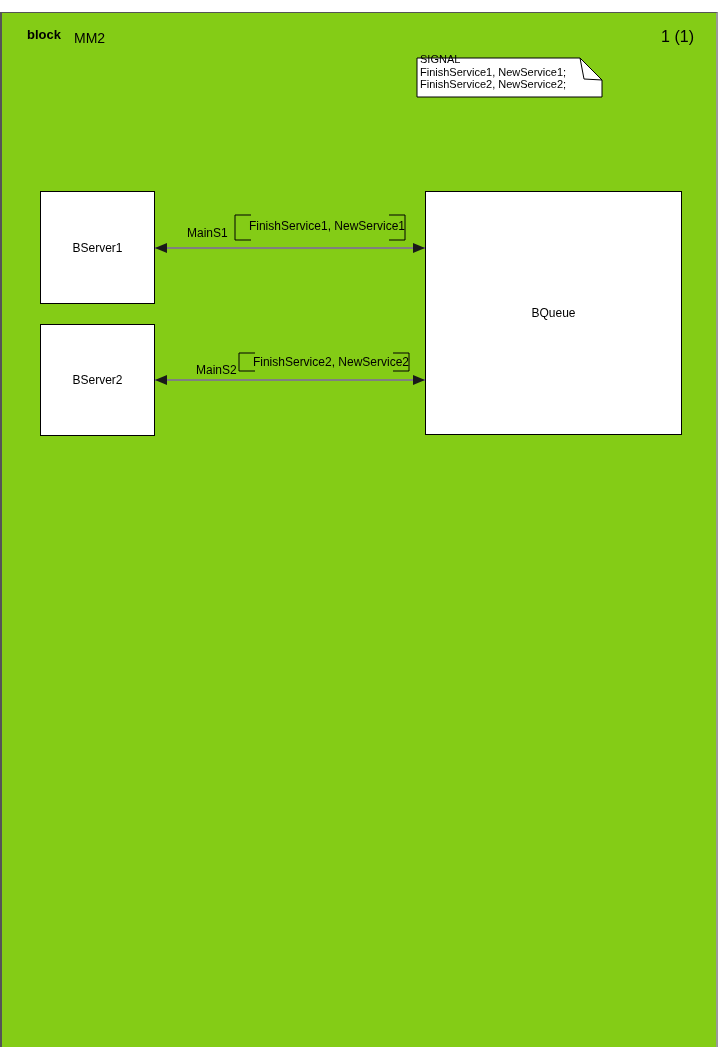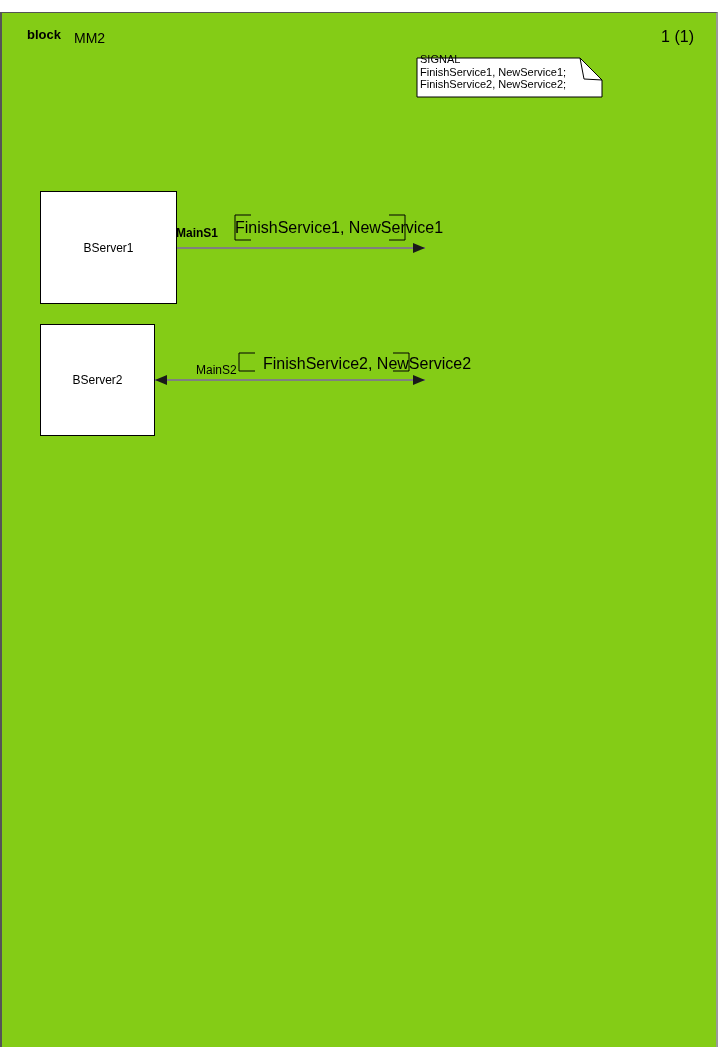--- a/index.html
+++ b/index.html
@@ -43,38 +43,38 @@
   .block-symbol {
     position: absolute;
     border: 1px solid #000000;
     background: #ffffff;
     display: flex;
     align-items: center;
     justify-content: center;
     font-size: 12px;
     box-sizing: border-box;
   }
-  #block-bserver1 { left: 38px; top: 178px; width: 137px; height: 113px; }
+  #block-bserver1 { left: 38px; top: 178px; width: 115px; height: 113px; }
   #block-bserver2 { left: 38px; top: 311px; width: 115px; height: 112px; }
   #block-bqueue   { left: 423px; top: 178px; width: 257px; height: 244px; }
   .channel-name {
     position: absolute;
     font-size: 12px;
     white-space: nowrap;
   }
-  #mains1-name { left: 174px; top: 213px; font-weight: bold; }
+  #mains1-name { left: 185px; top: 213px; }
   #mains2-name { left: 194px; top: 350px; }
   .signal-list-text {
     position: absolute;
-    font-size: 16px;
+    font-size: 12px;
     text-align: right;
     white-space: nowrap;
   }
   #siglist1-text { left: 233px; top: 206px; width: 170px; }
-  #siglist2-text { left: 237px; top: 342px; width: 170px; padding-left: 24px; }
+  #siglist2-text { left: 237px; top: 342px; width: 170px; }
   #text-symbol-content {
     left: 418px; top: 40px;
     width: 178px;
     font-size: 11px;
     line-height: 12.6px;
     white-space: nowrap;
   }
 </style>
 </head>
 <body>
@@ -110,20 +110,23 @@
     <div>FinishService1, NewService1;</div>
     <div>FinishService2, NewService2;</div>
   </div>
 
   <div id="block-bserver1" class="block-symbol">
     <span>BServer1</span>
   </div>
   <div id="block-bserver2" class="block-symbol">
     <span>BServer2</span>
   </div>
+  <div id="block-bqueue" class="block-symbol">
+    <span>BQueue</span>
+  </div>
 
   <div id="mains1-name" class="channel-name">MainS1</div>
   <div id="mains2-name" class="channel-name">MainS2</div>
 
   <div id="siglist1-text" class="signal-list-text">FinishService1, NewService1</div>
   <div id="siglist2-text" class="signal-list-text">FinishService2, NewService2</div>
 
 </div>
 
 </body></html>

